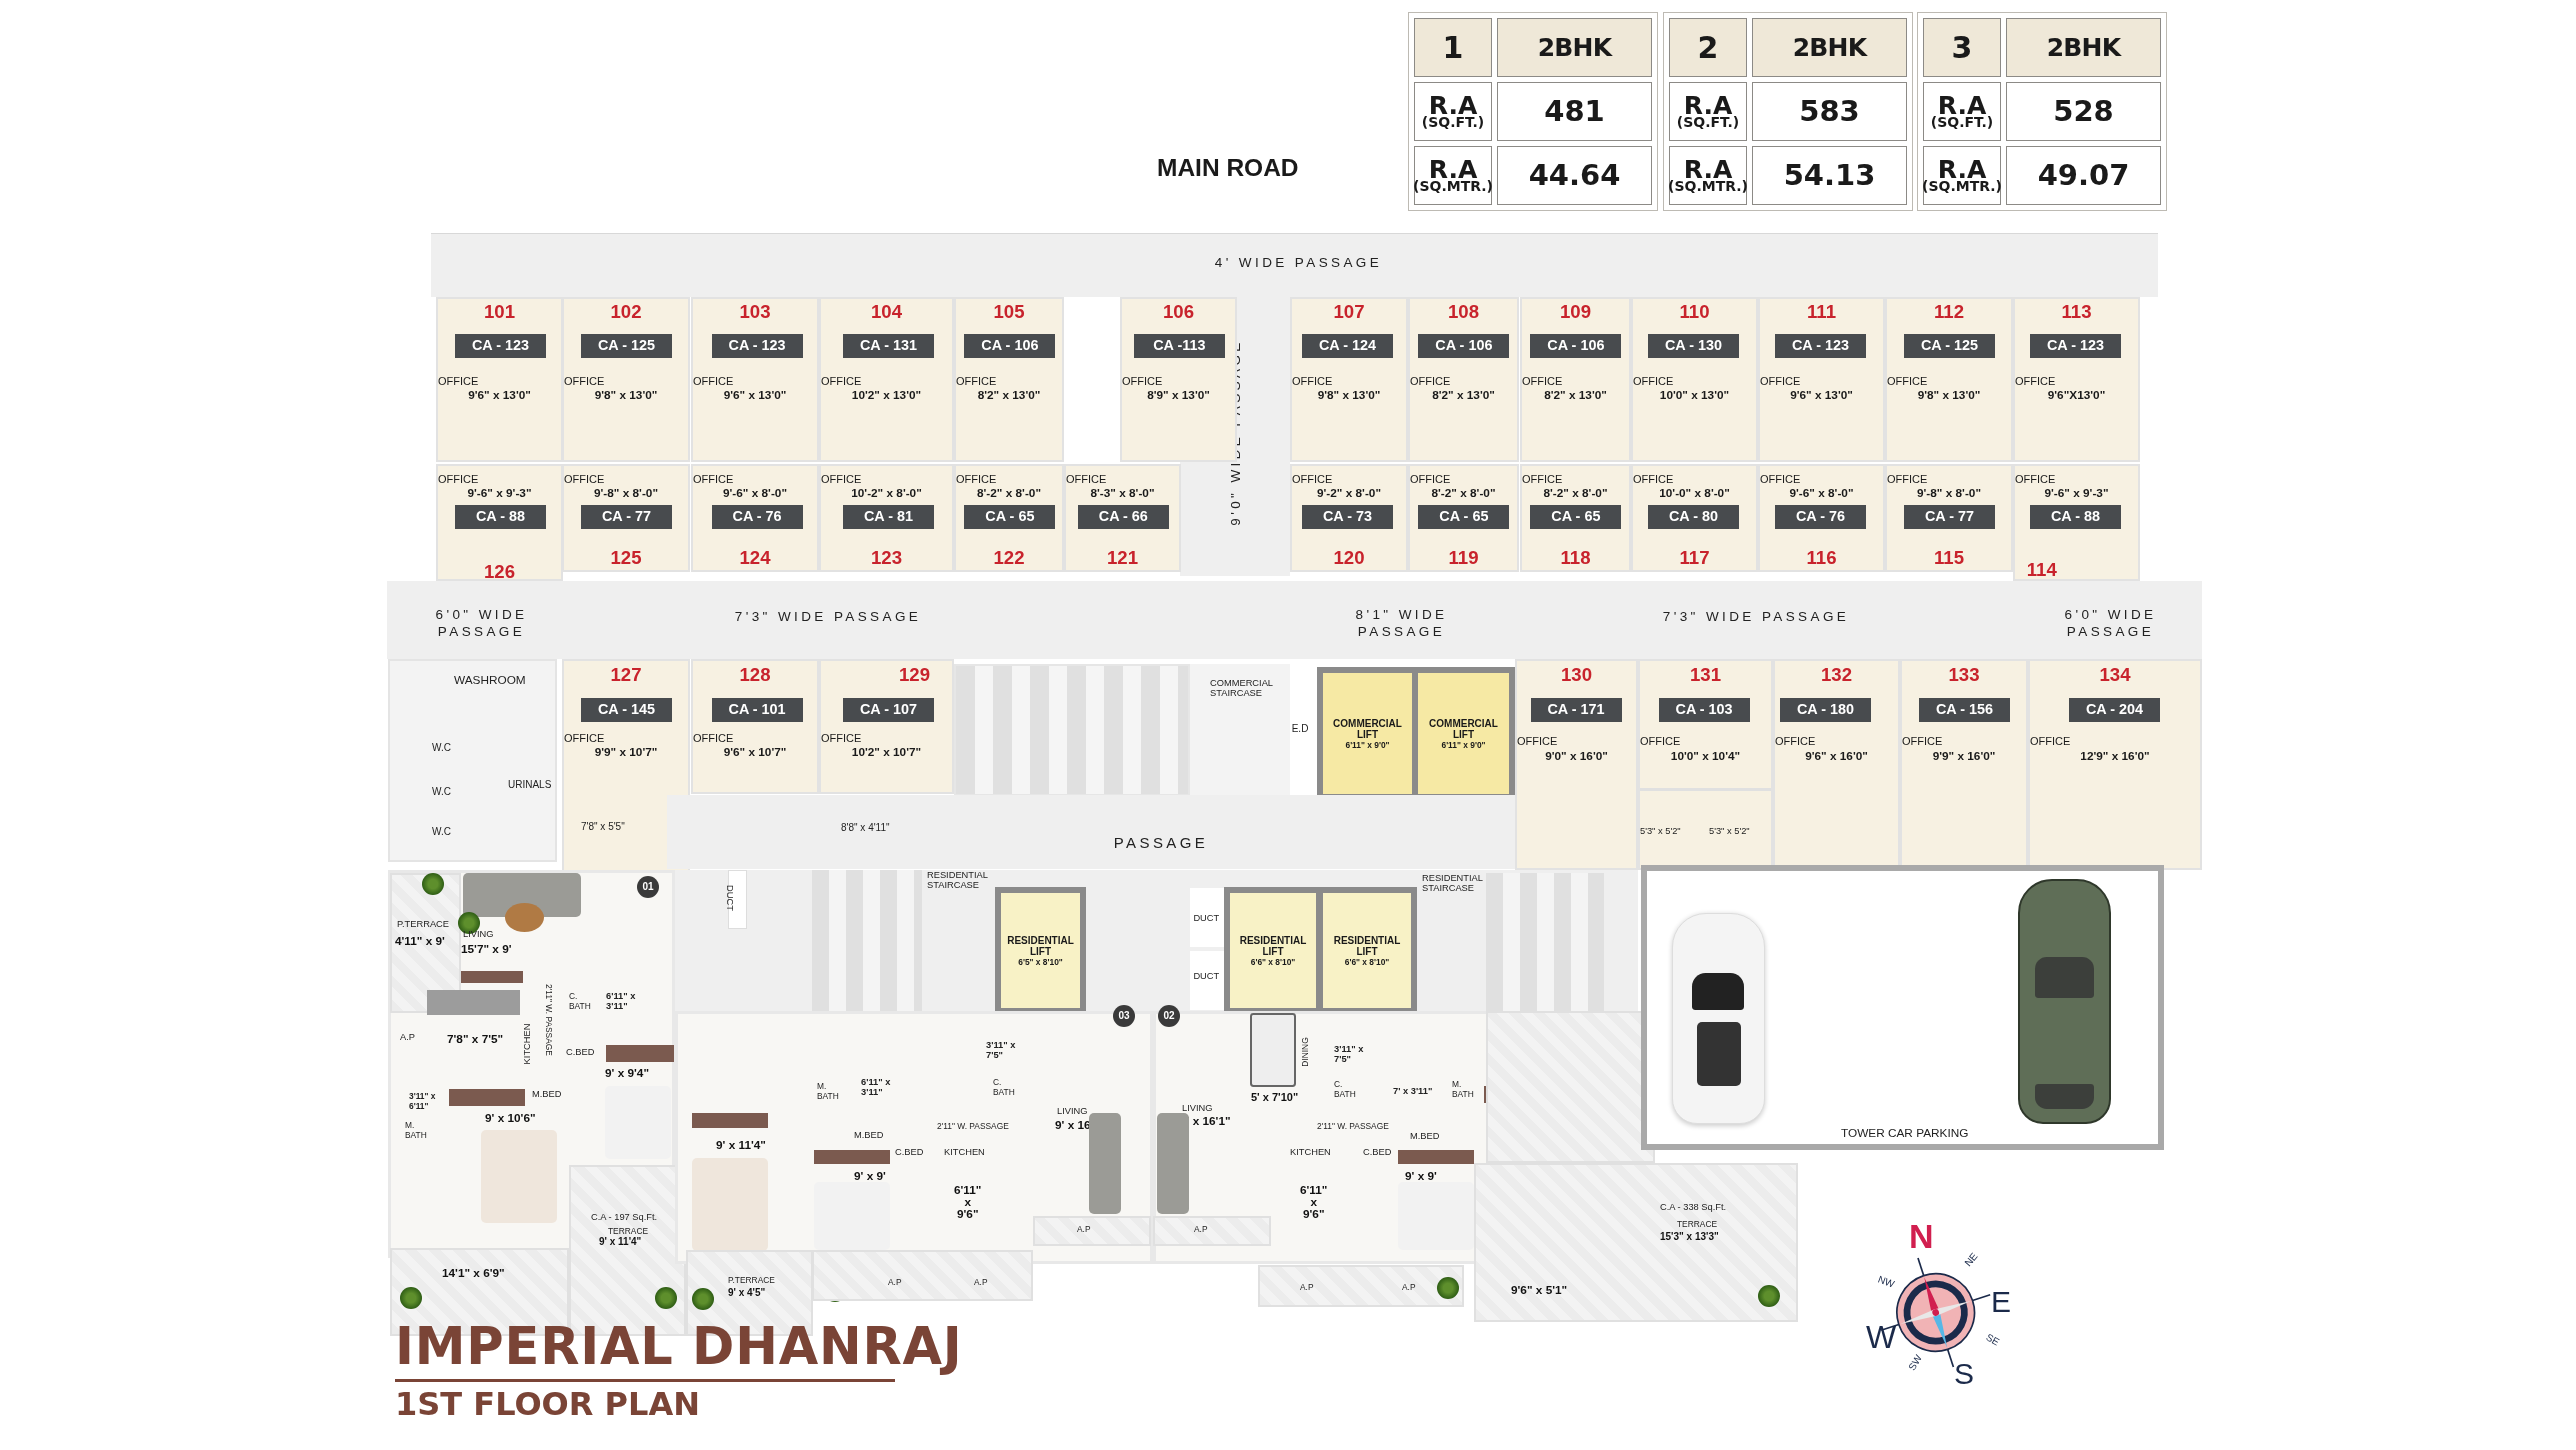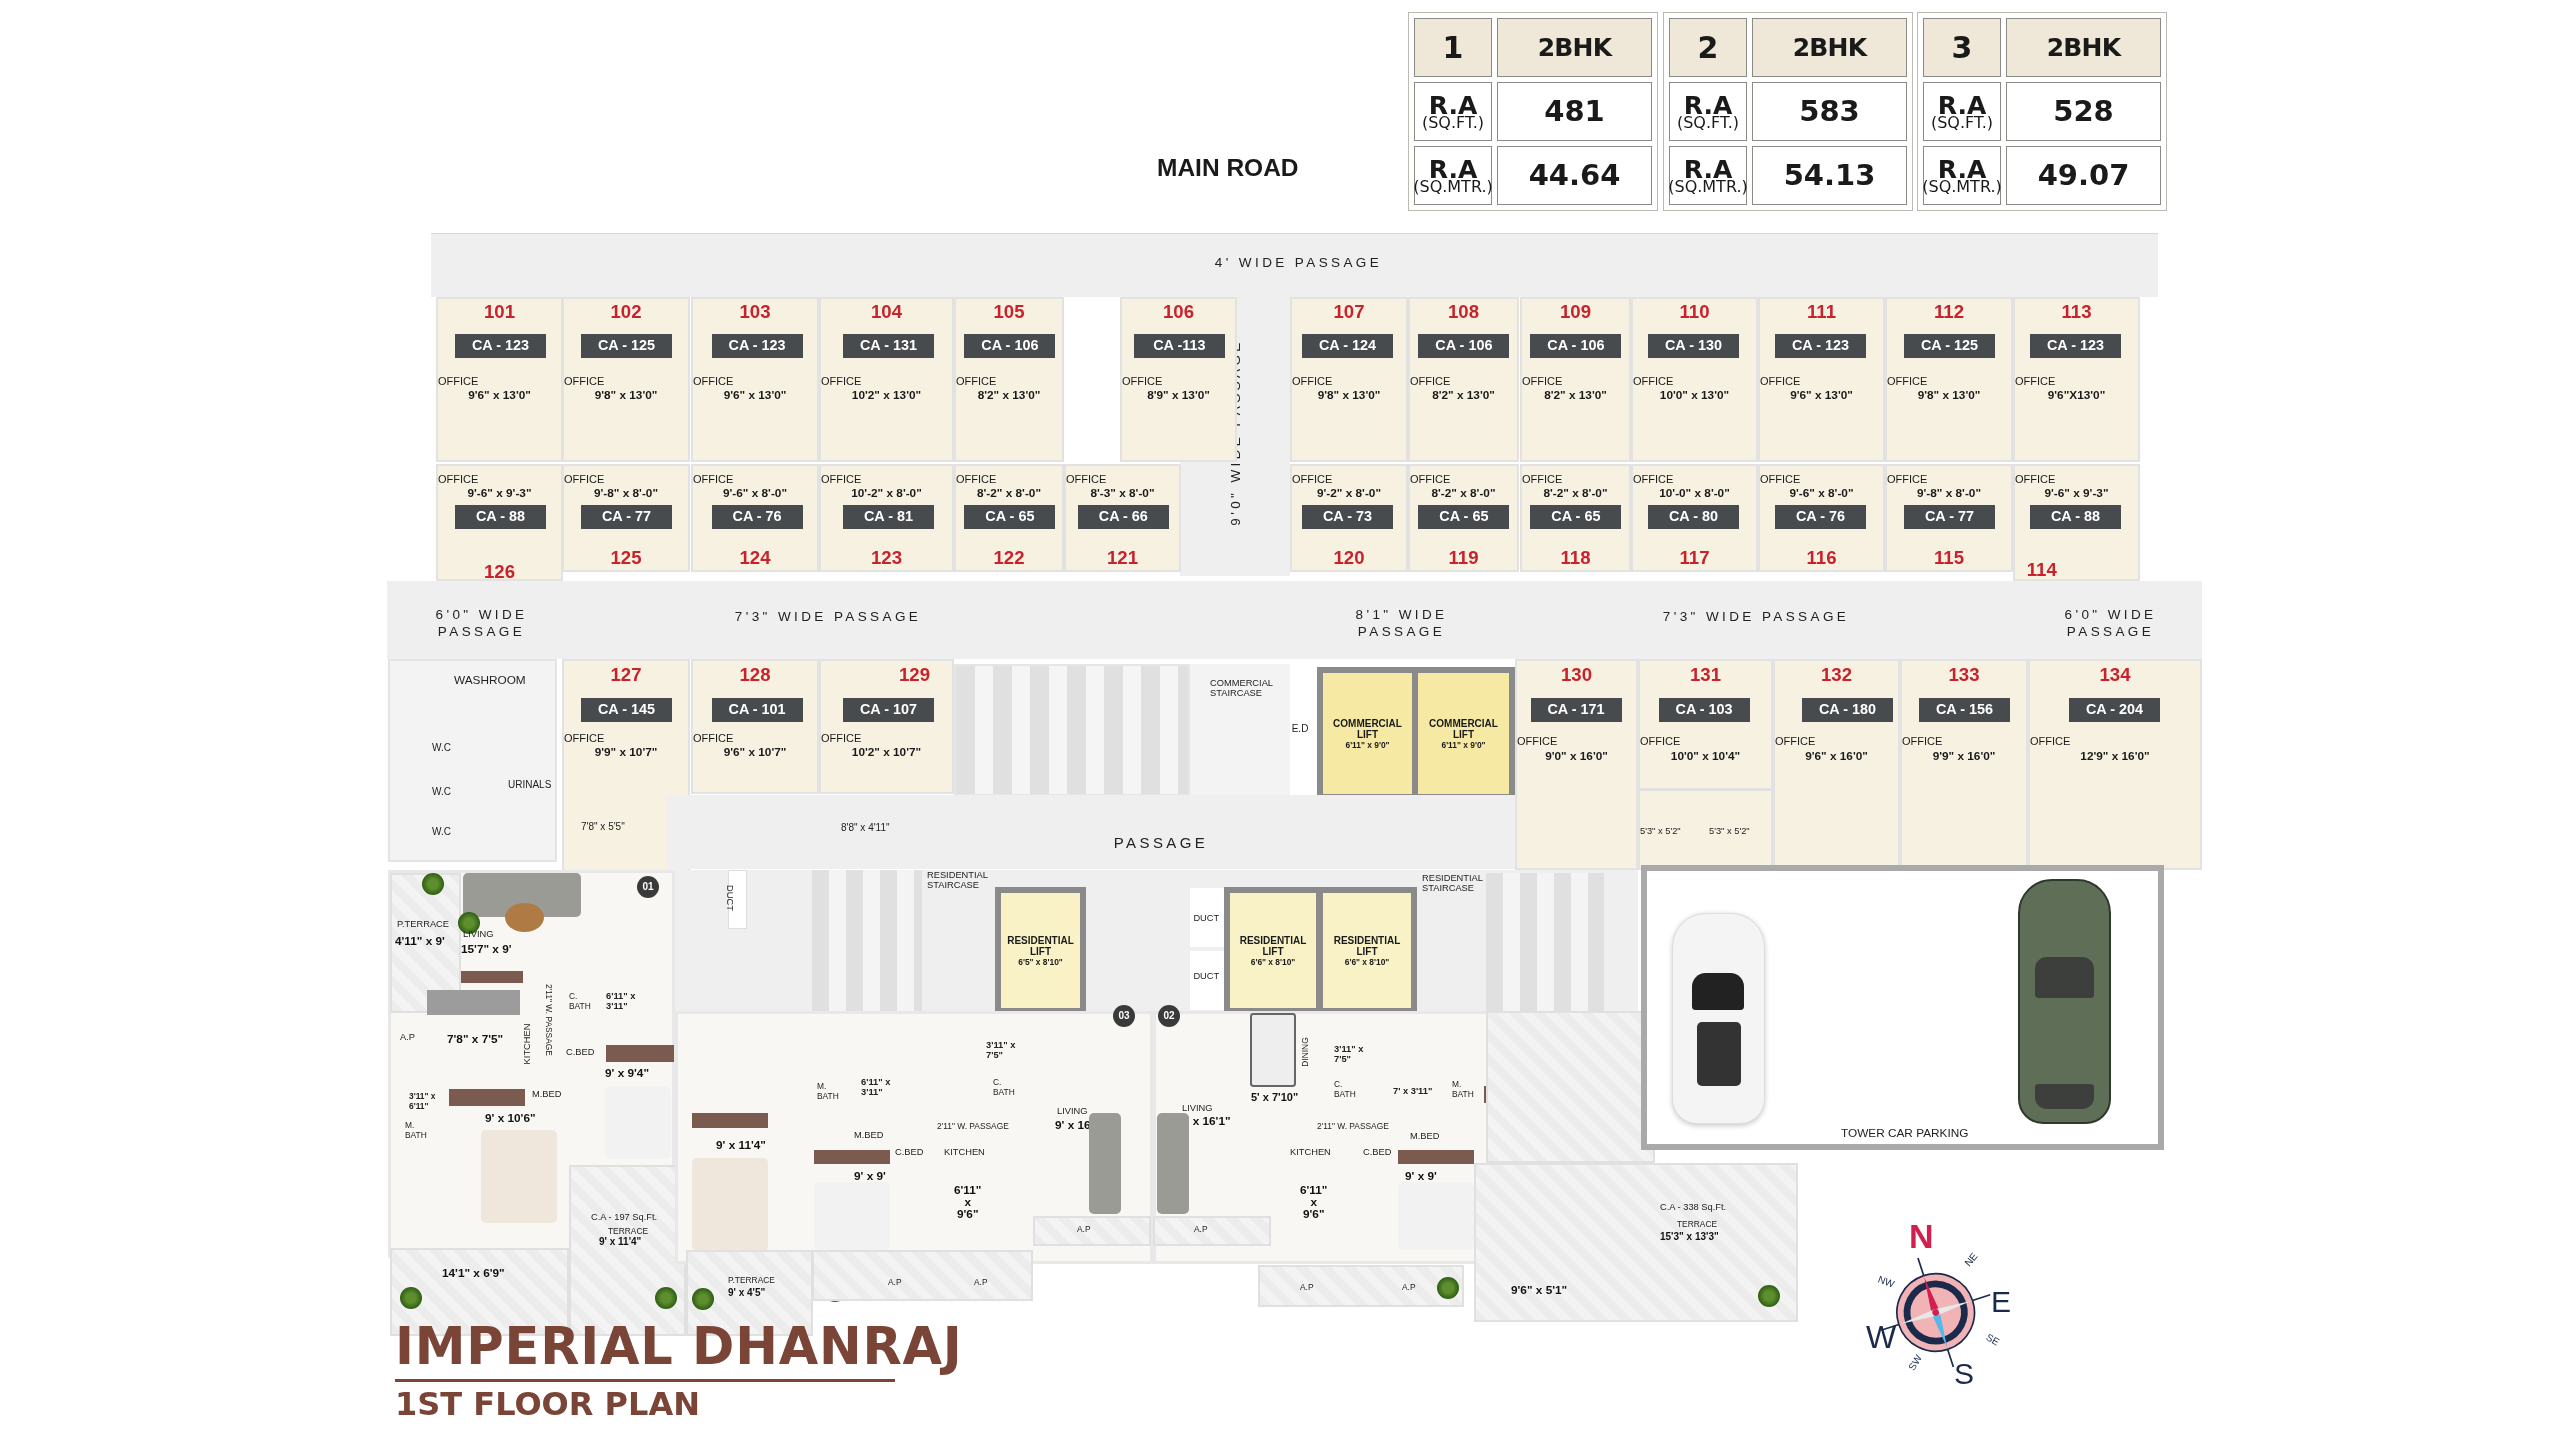--- a/index.html
+++ b/index.html
@@ -4,21 +4,21 @@
 <style>
   html,body{margin:0;padding:0;background:#fff;}
   body{width:2576px;height:1451px;position:relative;overflow:hidden;font-family:"Liberation Sans",sans-serif;color:#1a1a1a;}
   .abs{position:absolute;box-sizing:border-box;}
   
   .atable{position:absolute;top:11.8px;width:250px;height:199px;border:1.7px solid #bdbab3;background:#fff;padding:5px;box-sizing:border-box;display:grid;grid-template-columns:78px 1fr;grid-template-rows:59px 1fr 1fr;gap:5px;}
   .atable .c{border:1.3px solid #8c8a86;display:flex;align-items:center;justify-content:center;flex-direction:column;font-family:"DejaVu Sans",sans-serif;}
   .atable .h{background:#efe8d8;font-size:30px;font-weight:bold;}
   .atable .h2{background:#efe8d8;font-size:25px;font-weight:bold;letter-spacing:-0.8px;}
   .atable .lbl{font-size:25px;font-weight:bold;line-height:23.6px;}
-  .atable .lbl small{font-size:16px;font-weight:normal;line-height:11.8px;display:block;text-align:center;}
+  .atable .lbl small{font-size:14px;font-weight:bold;line-height:11.8px;display:block;text-align:center;}
   .atable .val{font-size:29px;font-weight:bold;}
   .main-road{left:1157px;top:154px;font-size:24.5px;font-weight:bold;}
   .passage{background:#efefef;}
   .plabel{font-size:13.5px;letter-spacing:3.4px;text-align:center;color:#222;white-space:pre-line;line-height:17px;}
   .office{background:#f7f1e2;border:2.5px solid #e2e2e2;}
   .ofnum{color:#c8232c;font-size:18.6px;font-weight:bold;text-align:center;width:100%;font-family:"Liberation Sans",sans-serif;}
   .ca{background:#484b4e;color:#fff;font-size:14.4px;font-weight:bold;text-align:center;height:23.6px;line-height:23.6px;}
   .otitle{font-size:11px;width:100%;}
   .odim{font-size:11.8px;font-weight:bold;text-align:center;width:100%;}
   .lift{background:#f6e9a4;border:6.8px solid #8a8a8a;display:flex;flex-direction:column;align-items:center;justify-content:center;text-align:center;font-size:10px;font-weight:bold;}
@@ -325,21 +325,21 @@
   <div class="ofnum" style="position:absolute;top:3.4px;">131</div>
   <div class="abs ca" style="left:18.6px;top:37px;width:91px;">CA - 103</div>
   <div class="abs otitle" style="top:74px;">OFFICE</div>
   <div class="abs odim" style="top:88px;">10'0" x 10'4"</div>
   <div class="abs" style="left:0;top:127px;width:100%;height:2.5px;background:#e0e0e0;"></div>
   <div class="abs lab" style="left:0;top:165px;font-size:9.3px;">5'3" x 5'2"</div>
   <div class="abs lab" style="left:69px;top:165px;font-size:9.3px;">5'3" x 5'2"</div>
 </div>
 <div class="abs office" style="left:1773px;top:659px;width:127px;height:211px;">
   <div class="ofnum" style="position:absolute;top:3.4px;">132</div>
-  <div class="abs ca" style="left:27px;top:37px;width:91px;">CA - 180</div>
+  <div class="abs ca" style="left:5px;top:37px;width:91px;">CA - 180</div>
   <div class="abs otitle" style="top:74px;">OFFICE</div>
   <div class="abs odim" style="top:88px;">9'6" x 16'0"</div>
 </div>
 <div class="abs office" style="left:1900px;top:659px;width:128px;height:211px;">
   <div class="ofnum" style="position:absolute;top:3.4px;">133</div>
   <div class="abs ca" style="left:17px;top:37px;width:91px;">CA - 156</div>
   <div class="abs otitle" style="top:74px;">OFFICE</div>
   <div class="abs odim" style="top:88px;">9'9" x 16'0"</div>
 </div>
 <div class="abs office" style="left:2028px;top:659px;width:174px;height:211px;">

